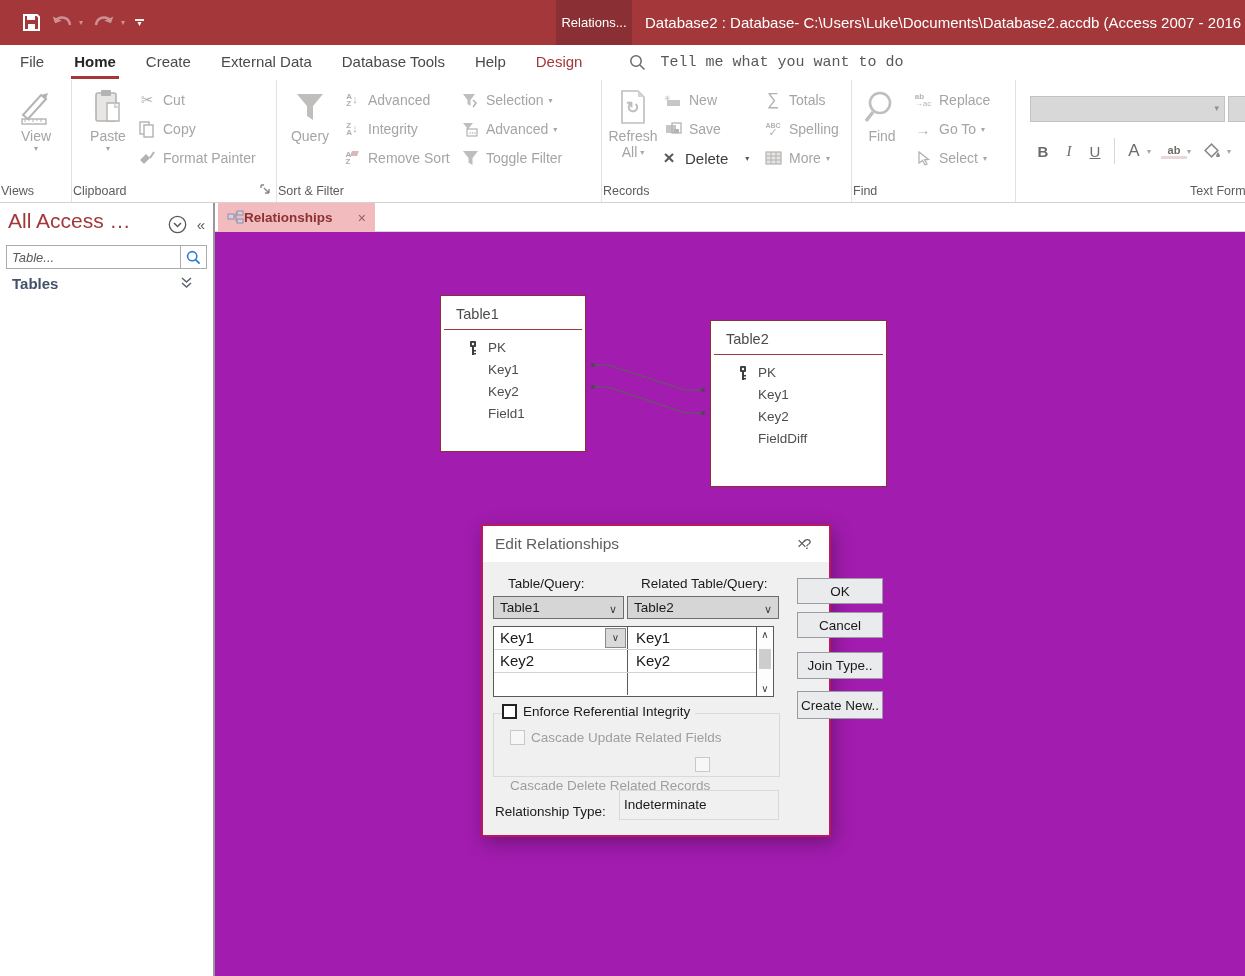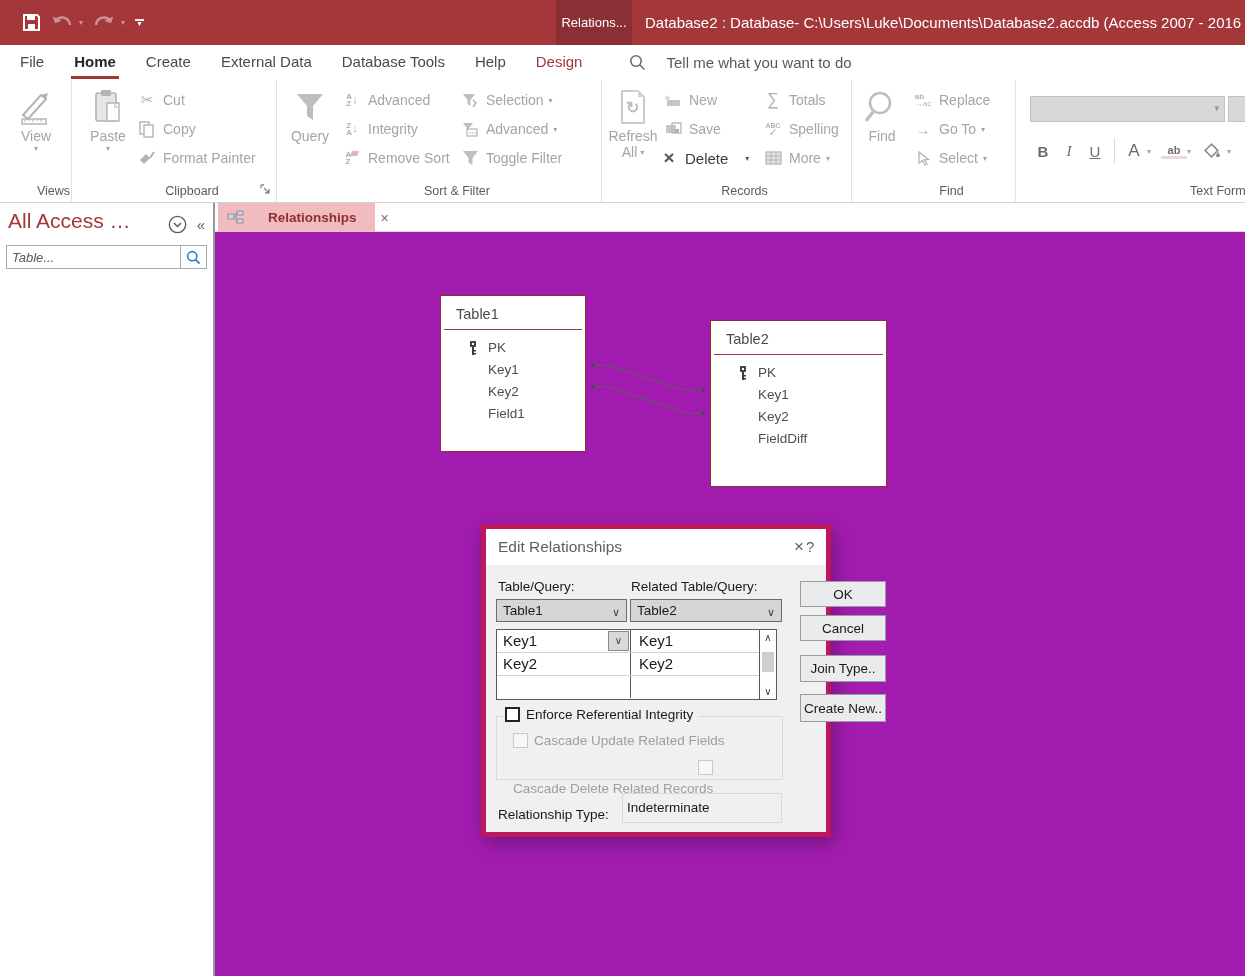--- a/index.html
+++ b/index.html
@@ -14,26 +14,26 @@
   .doc-btn { position:absolute; left:556px; top:0; width:76px; height:45px; background:#8A2F33; display:flex; align-items:center; justify-content:center; font-size:13px; }
   .win-title { position:absolute; left:645px; top:0; height:45px; line-height:45px; font-size:15px; white-space:nowrap; }
 
   
   .tabsrow { position:absolute; left:0; top:45px; width:1245px; height:35px; background:#fff; display:flex; align-items:center; }
   .rtab { position:relative; height:35px; line-height:33px; padding:0 15px; font-size:15px; color:#4a4a4a; cursor:default; }
   .rtab.first { margin-left:5px; }
   .rtab.active { color:#262626; font-weight:bold; }
   .rtab.active::after { content:""; position:absolute; left:12px; right:12px; bottom:1px; height:3px; background:#A4373A; }
   .rtab.contextual { color:#A4373A; }
-  .tellme { display:flex; align-items:flex-start; gap:20px; margin-left:32px; color:#595959; font-size:15px; }
+  .tellme { display:flex; align-items:flex-start; gap:14px; margin-left:32px; color:#595959; font-size:15px;font-family:Liberation Mono, monospace; }
 
   
   .ribbon { position:absolute; left:0; top:80px; width:1245px; height:123px; background:#fff; border-bottom:1px solid #d5d3d1; }
   .rgroup { position:absolute; top:0; height:122px; border-right:1px solid #e4e2e0; }
-  .glabel { position:absolute; bottom:4px; left:18px; width:100%; text-align:center; font-size:12.5px; color:#5e5c5a; }
+  .glabel { position:absolute; bottom:4px; left:1px; width:100%; font-size:12.5px; color:#5e5c5a; }
   .bigbtn { position:absolute; display:flex; flex-direction:column; align-items:center; color:#a7a5a3; font-size:14px; }
   .bigbtn .bicon { height:42px; display:flex; align-items:center; justify-content:center; }
   .caret { font-size:8px; color:#a7a5a3; }
   .srow { position:absolute; display:flex; align-items:center; gap:5px; height:24px; font-size:14px; color:#a7a5a3; white-space:nowrap; }
   .sicon { width:22px; display:inline-flex; justify-content:center; color:#b5b3b1; }
   .glyph { font-size:15px; }
   .azbox { display:inline-flex; flex-direction:column; line-height:7px; font-size:8px; font-weight:bold; color:#b0aeac; }
   .enabled, .enabled .sicon { color:#3c3c3c; }
   .launcher { position:absolute; right:4px; bottom:6px; width:12px; height:12px; }
   .combo-dis { background:#d8d8d8; border:1px solid #c3c3c3; position:absolute; height:26px; }
@@ -48,39 +48,39 @@
   .guillemet { font-size:15px; color:#595959; }
   .searchbox { position:absolute; left:6px; top:42px; width:201px; height:24px; border:1px solid #ababab; background:#fff; }
   .searchbox .ph { position:absolute; left:5px; top:4px; font-style:italic; font-size:13px; color:#5a5a5a; }
   .searchbox .magbtn { position:absolute; right:0; top:0; width:26px; height:22px; border-left:1px solid #ababab; display:flex; align-items:center; justify-content:center; }
   .tables-row { position:absolute; left:0; top:68px; width:215px; height:26px; }
   .tables-row .tlabel { position:absolute; left:12px; top:4px; font-size:15px; font-weight:bold; color:#43516a; }
   .tables-row .tchev { position:absolute; right:22px; top:5px; }
 
   
   .tabstrip { position:absolute; left:215px; top:203px; width:1030px; height:29px; background:#fff; border-bottom:1px solid #dad8d6; }
-  .doctab { position:absolute; left:3px; top:0; width:157px; height:29px; background:#F2BCBF; display:flex; align-items:center; padding:12px 9px; gap:24px; }
+  .doctab { position:absolute; left:3px; top:0; width:157px; height:29px; background:#F2BCBF; display:flex; align-items:center; padding:12px 9px; gap:0; }
   .doctab .dlabel { font-size:13.5px; font-weight:bold; color:#8B3033; }
   .doctab .dclose { margin-left:auto; font-size:14px; color:#8d5f63; }
   .canvas { position:absolute; left:215px; top:232px; width:1030px; height:744px; background:#a21caf; }
 
   
   .tbox { position:absolute; background:#fff; border:1px solid #8B3033; }
   .tbox-title { height:34px; line-height:36px; padding-left:12px; font-size:14.5px; color:#4a4a4a; border-bottom:1px solid #A4373A; margin:0 3px; }
   .tbox-fields { padding-top:7px; }
   .frow { position:relative; height:22px; line-height:22px; padding-left:47px; font-size:13.5px; color:#4e4e4e; }
   .keyicon { position:absolute; left:27px; top:3px; }
 
   
-  .dlg { position:absolute; left:266px; top:292px; width:350px; height:313px; background:#F0F0F0; border:5px solid #be185d; box-shadow:3px 6px 18px rgba(0,0,0,.30); font-size:13.5px; color:#1a1a1a; }
+  .dlg { position:absolute; left:266px; top:292px; width:350px; height:313px; background:#F0F0F0; border:2px solid #be185d; box-shadow:3px 6px 18px rgba(0,0,0,.30); font-size:13.5px; color:#1a1a1a; }
   .dlg-title { position:relative; height:36px; background:#fff; }
   .dlg-title .dtext { position:absolute; left:12px; top:9px; font-size:15.5px; color:#5f5f5f; }
   .dlg-help { position:absolute; left:320px; top:9px; font-size:15px; color:#5f5f5f; }
   .dlg-close { position:absolute; right:22px; top:8px; font-size:17px; color:#5f5f5f; }
-  .dlbl { position:absolute; }
+  .dlbl { position:absolute;margin-left:13px; }
   .combo { position:absolute; height:23px; background:#d6d6d6; border:1px solid #6d6d6d; line-height:21px; padding-left:6px; }
   .combo .dd { position:absolute; right:6px; top:2px; font-size:11px; color:#3f3f3f; }
   .dgrid { position:absolute; left:10px; top:100px; width:281px; height:71px; background:#fff; border:1px solid #5a5a5a; }
   .grow { display:flex; height:23px; border-bottom:1px solid #d2d2d2; }
   .grow.last { border-bottom:none; height:22px; }
   .gcell-l { width:134px; border-right:1px solid #5a5a5a; padding-left:6px; line-height:22px; font-size:15px; position:relative; }
   .gcell-r { flex:1; padding-left:8px; line-height:22px; font-size:15px; }
   .gcombo { position:absolute; right:1px; top:1px; width:21px; height:20px; background:#d9d9d9; border:1px solid #8a8a8a; text-align:center; line-height:18px; font-size:10px; color:#3f3f3f; }
   .gscroll { position:absolute; right:0; top:0; width:17px; height:69px; background:#fdfdfd; border-left:1px solid #5a5a5a; }
   .gscroll .sarrow { position:absolute; left:0; width:16px; text-align:center; font-size:10px; color:#3f3f3f; }
@@ -426,20 +426,28 @@
   </div>
   <div class="searchbox">
     <span class="ph">Table...</span>
     <span class="magbtn">
       <svg width="15" height="15" viewBox="0 0 15 15">
           <circle cx="6.2" cy="6.2" r="4.6" fill="none" stroke="#2b7cd3" stroke-width="1.6"></circle>
           <line x1="9.6" y1="9.6" x2="13.6" y2="13.6" stroke="#2b7cd3" stroke-width="1.8"></line>
         </svg>
     </span>
   </div>
+  <div class="tables-row">
+    <span class="tlabel">Tables</span>
+    <span class="tchev">
+      <svg width="13" height="14" viewBox="0 0 13 14">
+          <path d="M2 2 L6.5 6 L11 2 M2 7 L6.5 11 L11 7" fill="none" stroke="#5a6270" stroke-width="1.5"></path>
+        </svg>
+    </span>
+  </div>
 </div>
 
 <div class="tabstrip">
   <div class="doctab">
     <span>
       <svg width="17" height="15" viewBox="0 0 17 15">
           <rect x="1" y="4" width="6" height="5" fill="#cfd0e2" stroke="#8e8ea8" stroke-width="1"></rect>
           <rect x="10" y="1" width="6" height="4" fill="#cfd0e2" stroke="#8e8ea8" stroke-width="1"></rect>
           <rect x="10" y="9" width="6" height="4" fill="#cfd0e2" stroke="#8e8ea8" stroke-width="1"></rect>
           <path d="M7 6 H9 V3 H10 M9 6 V11 H10" fill="none" stroke="#8e8ea8" stroke-width="1"></path>

